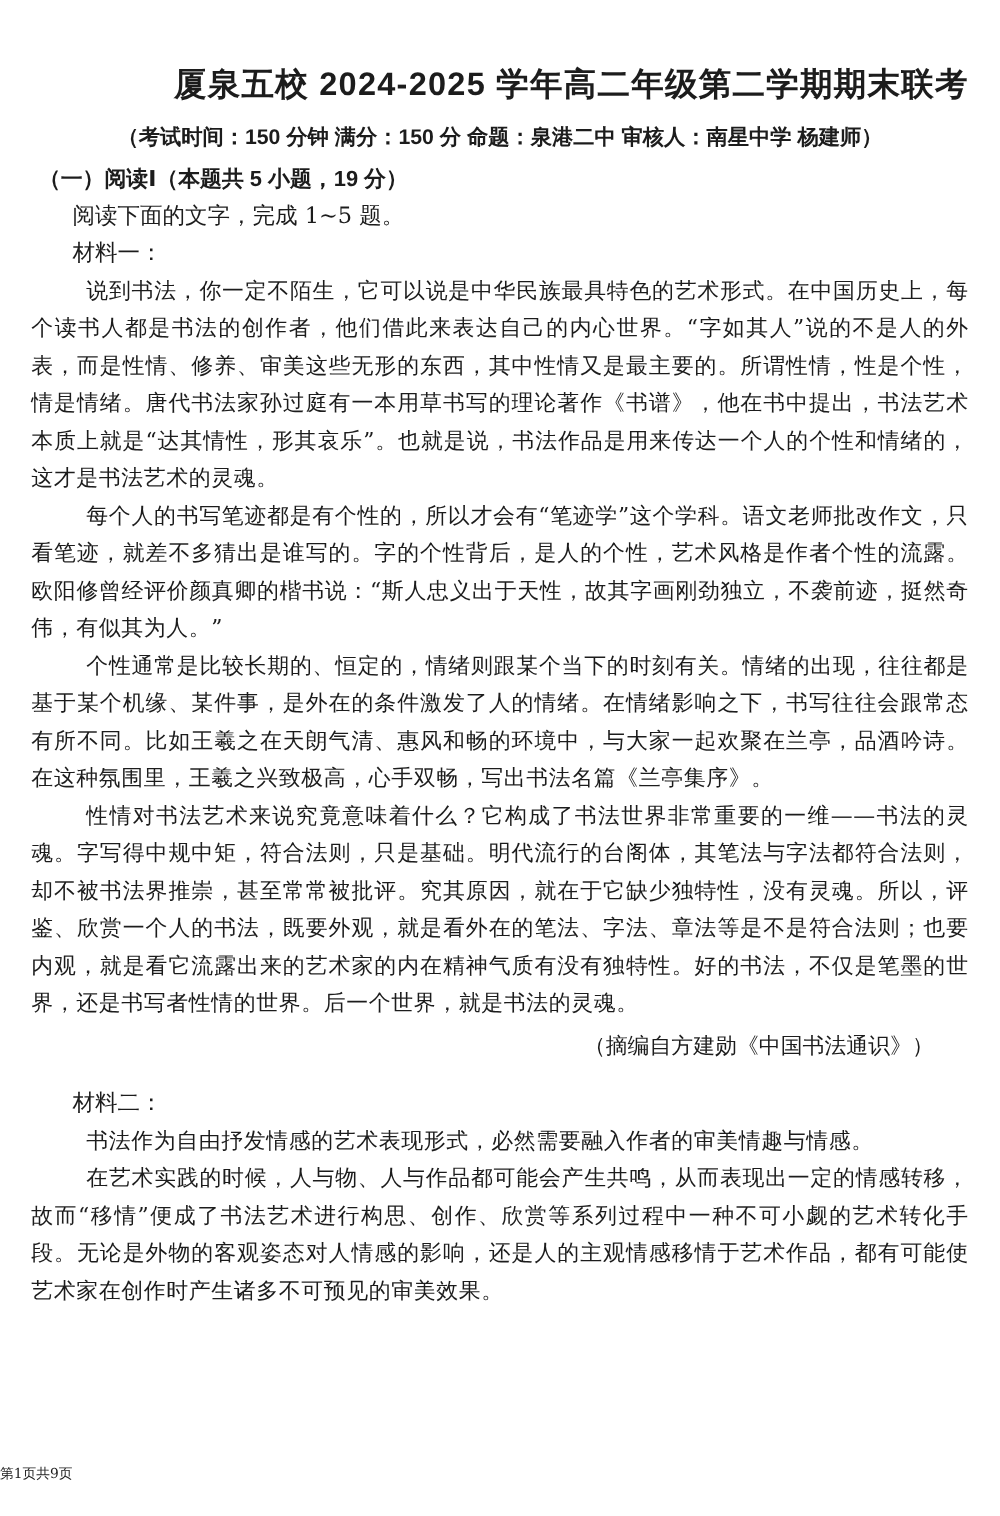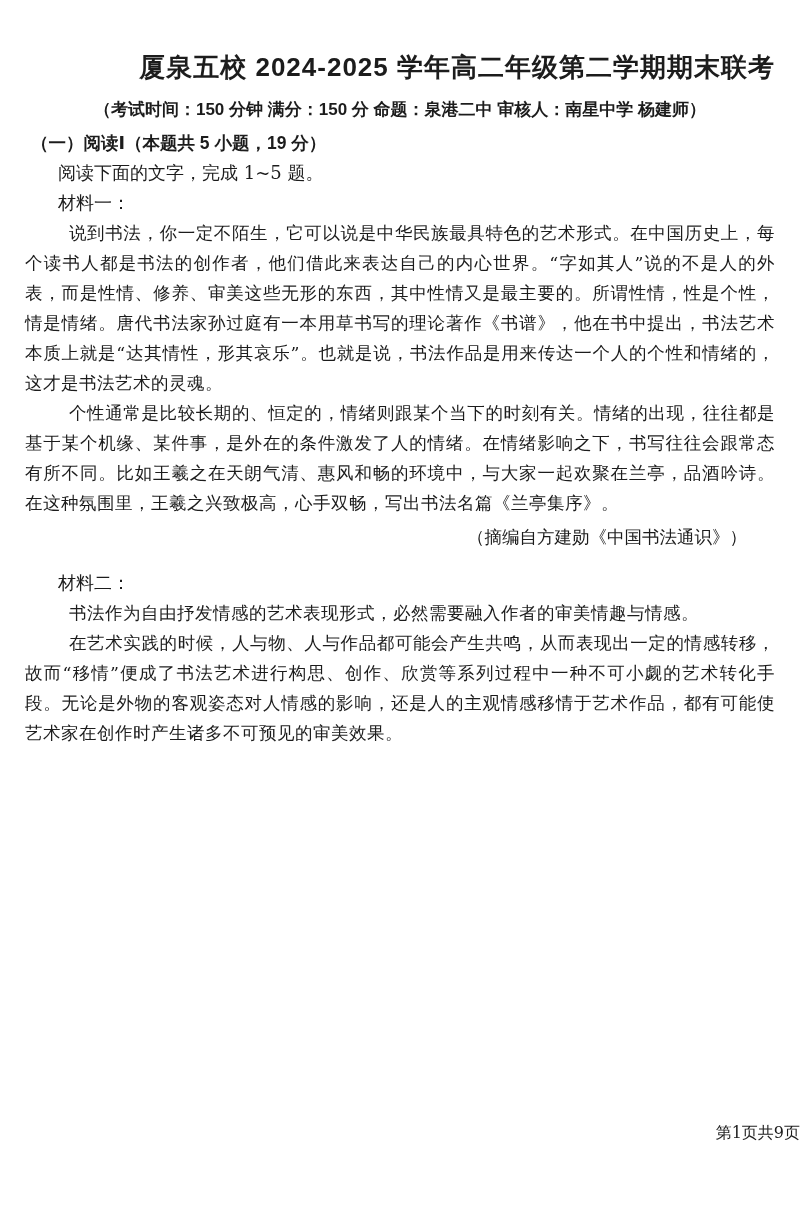--- a/index.html
+++ b/index.html
@@ -68,40 +68,42 @@
     font-size: 17.5px;
     line-height: 30px;
     text-align: right;
     padding-right: 28px;
   }
   .material-two-label { margin-top: 16px; }
   .page-footer {
     position: absolute;
     left: 0;
     right: 0;
-    top: 1122px;
-    text-align: right;
-    font-size: 16px;
+    top: 1168px;
+    text-align: left;
+    font-size: 11px;
     line-height: 22px;
   }
 </style>
 </head>
 <body>
 
 <div class="doc">
 
   <div class="title">厦泉五校 2024-2025 学年高二年级第二学期期末联考</div>
   <div class="exam-info">（考试时间：150 分钟  满分：150 分  命题：泉港二中  审核人：南星中学  杨建师）</div>
 
   <div class="sub-heading">（一）阅读Ⅰ（本题共 5 小题，19 分）</div>
   <div class="instruction">阅读下面的文字，完成 1~5 题。</div>
 
   <div class="material-label">材料一：</div>
   <p class="body-para">说到书法，你一定不陌生，它可以说是中华民族最具特色的艺术形式。在中国历史上，每个读书人都是书法的创作者，他们借此来表达自己的内心世界。“字如其人”说的不是人的外表，而是性情、修养、审美这些无形的东西，其中性情又是最主要的。所谓性情，性是个性，情是情绪。唐代书法家孙过庭有一本用草书写的理论著作《书谱》，他在书中提出，书法艺术本质上就是“达其情性，形其哀乐”。也就是说，书法作品是用来传达一个人的个性和情绪的，这才是书法艺术的灵魂。</p>
+  <p class="body-para">每个人的书写笔迹都是有个性的，所以才会有“笔迹学”这个学科。语文老师批改作文，只看笔迹，就差不多猜出是谁写的。字的个性背后，是人的个性，艺术风格是作者个性的流露。欧阳修曾经评价颜真卿的楷书说：“斯人忠义出于天性，故其字画刚劲独立，不袭前迹，挺然奇伟，有似其为人。”</p>
   <p class="body-para">个性通常是比较长期的、恒定的，情绪则跟某个当下的时刻有关。情绪的出现，往往都是基于某个机缘、某件事，是外在的条件激发了人的情绪。在情绪影响之下，书写往往会跟常态有所不同。比如王羲之在天朗气清、惠风和畅的环境中，与大家一起欢聚在兰亭，品酒吟诗。在这种氛围里，王羲之兴致极高，心手双畅，写出书法名篇《兰亭集序》。</p>
+  <p class="body-para">性情对书法艺术来说究竟意味着什么？它构成了书法世界非常重要的一维——书法的灵魂。字写得中规中矩，符合法则，只是基础。明代流行的台阁体，其笔法与字法都符合法则，却不被书法界推崇，甚至常常被批评。究其原因，就在于它缺少独特性，没有灵魂。所以，评鉴、欣赏一个人的书法，既要外观，就是看外在的笔法、字法、章法等是不是符合法则；也要内观，就是看它流露出来的艺术家的内在精神气质有没有独特性。好的书法，不仅是笔墨的世界，还是书写者性情的世界。后一个世界，就是书法的灵魂。</p>
   <div class="attribution">（摘编自方建勋《中国书法通识》）</div>
 
   <div class="material-label material-two-label">材料二：</div>
   <p class="body-para">书法作为自由抒发情感的艺术表现形式，必然需要融入作者的审美情趣与情感。</p>
   <p class="body-para">在艺术实践的时候，人与物、人与作品都可能会产生共鸣，从而表现出一定的情感转移，故而“移情”便成了书法艺术进行构思、创作、欣赏等系列过程中一种不可小觑的艺术转化手段。无论是外物的客观姿态对人情感的影响，还是人的主观情感移情于艺术作品，都有可能使艺术家在创作时产生诸多不可预见的审美效果。</p>
 
 </div>
 
 <div class="page-footer">第1页共9页</div>
 

